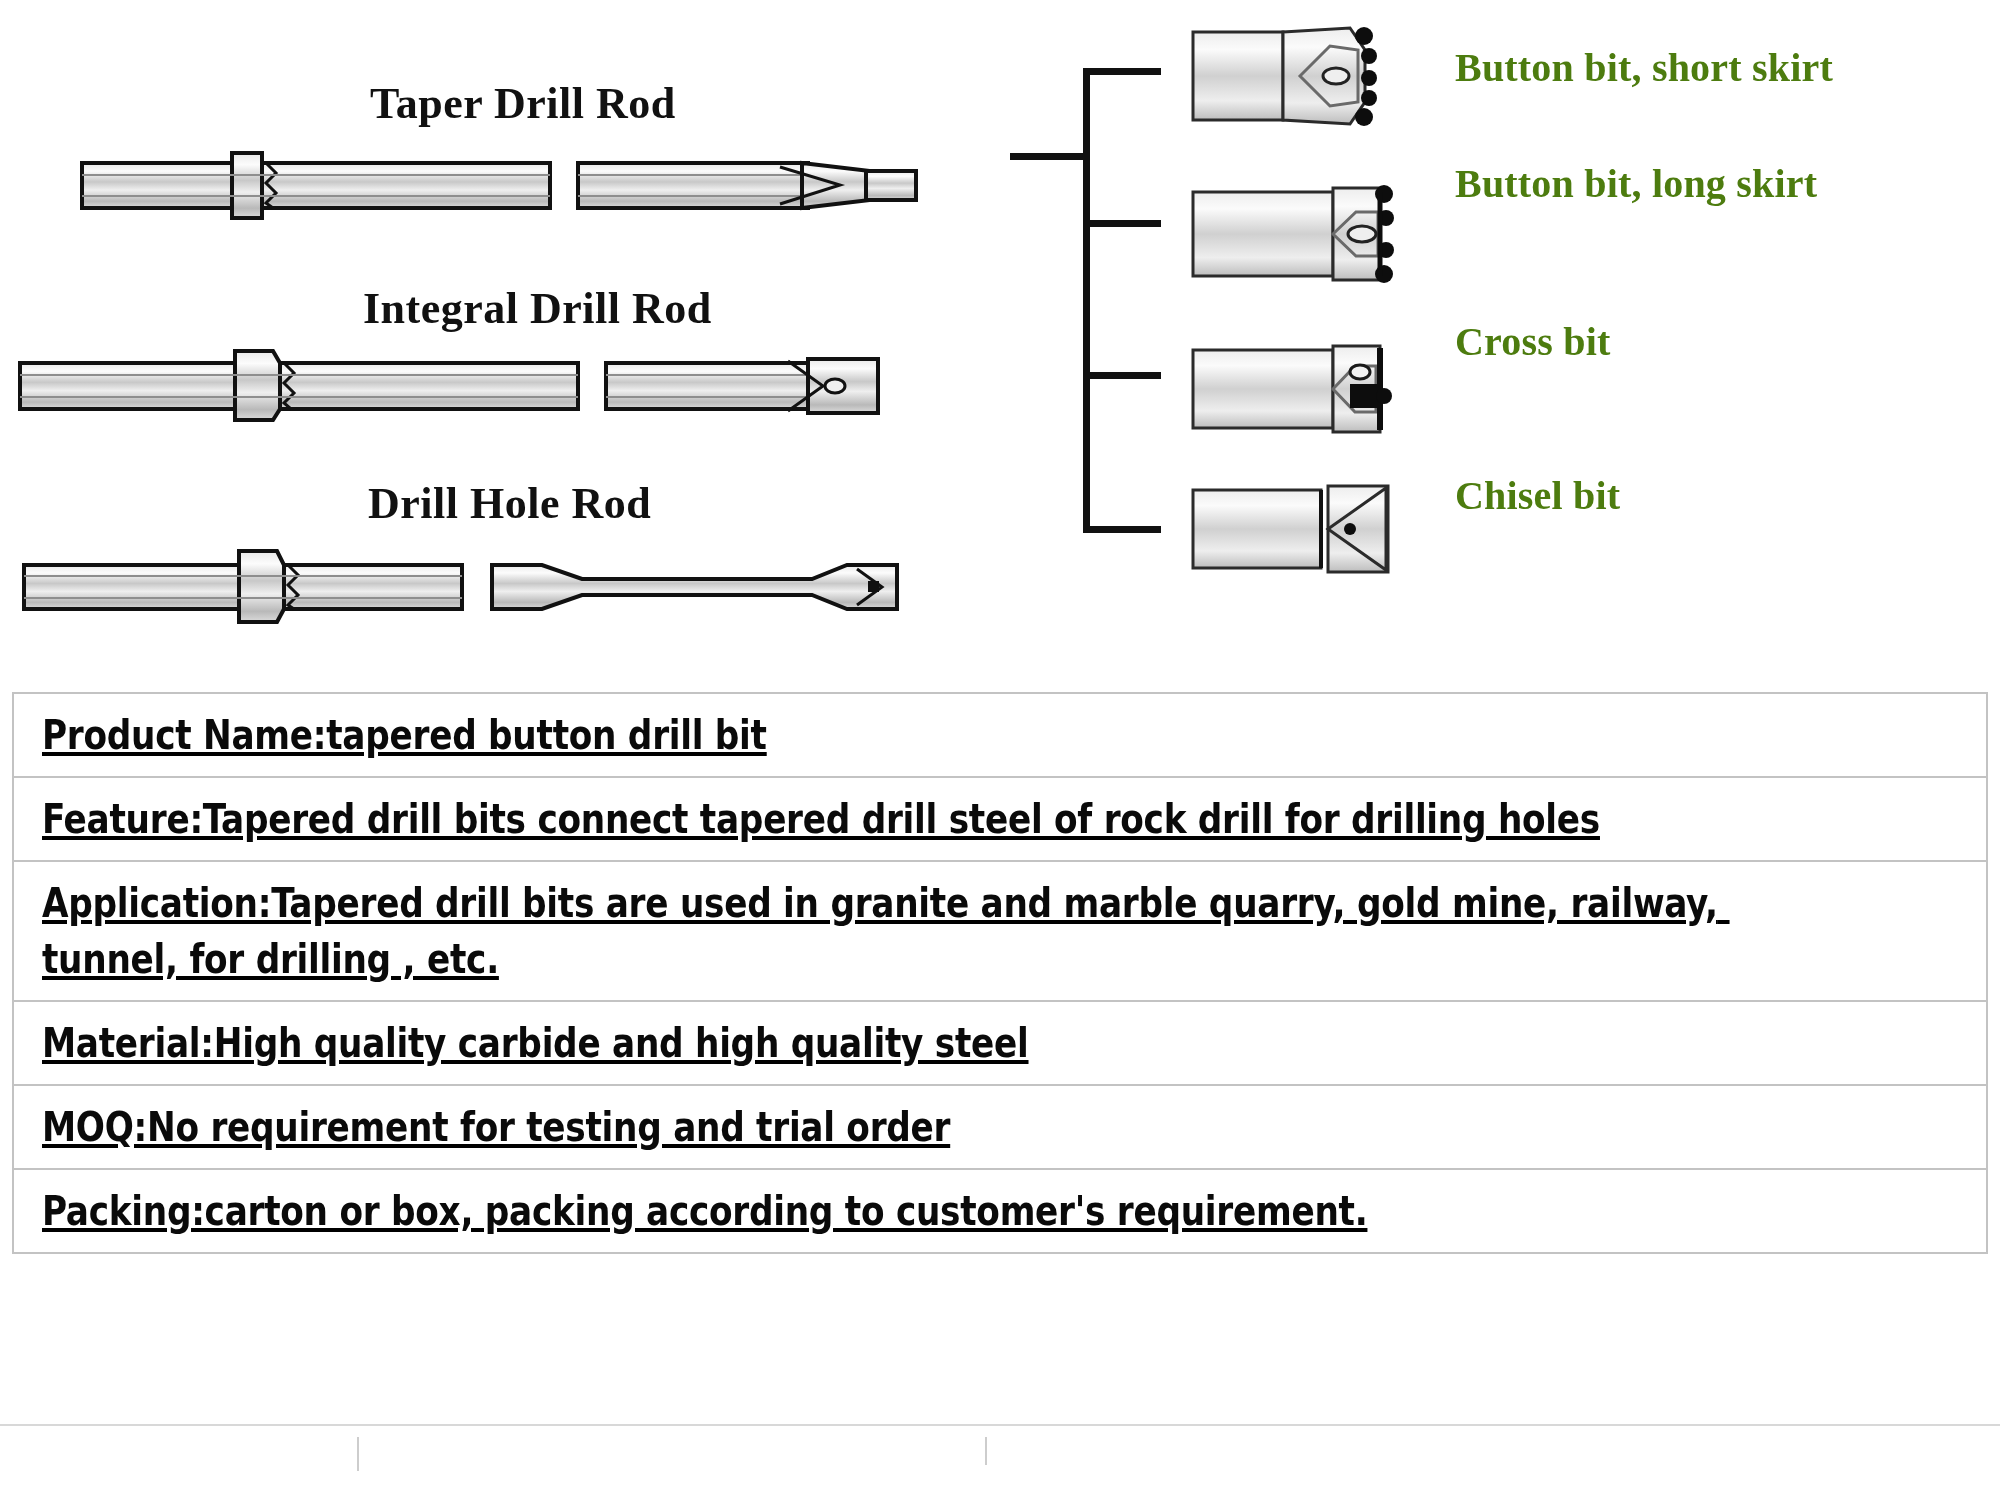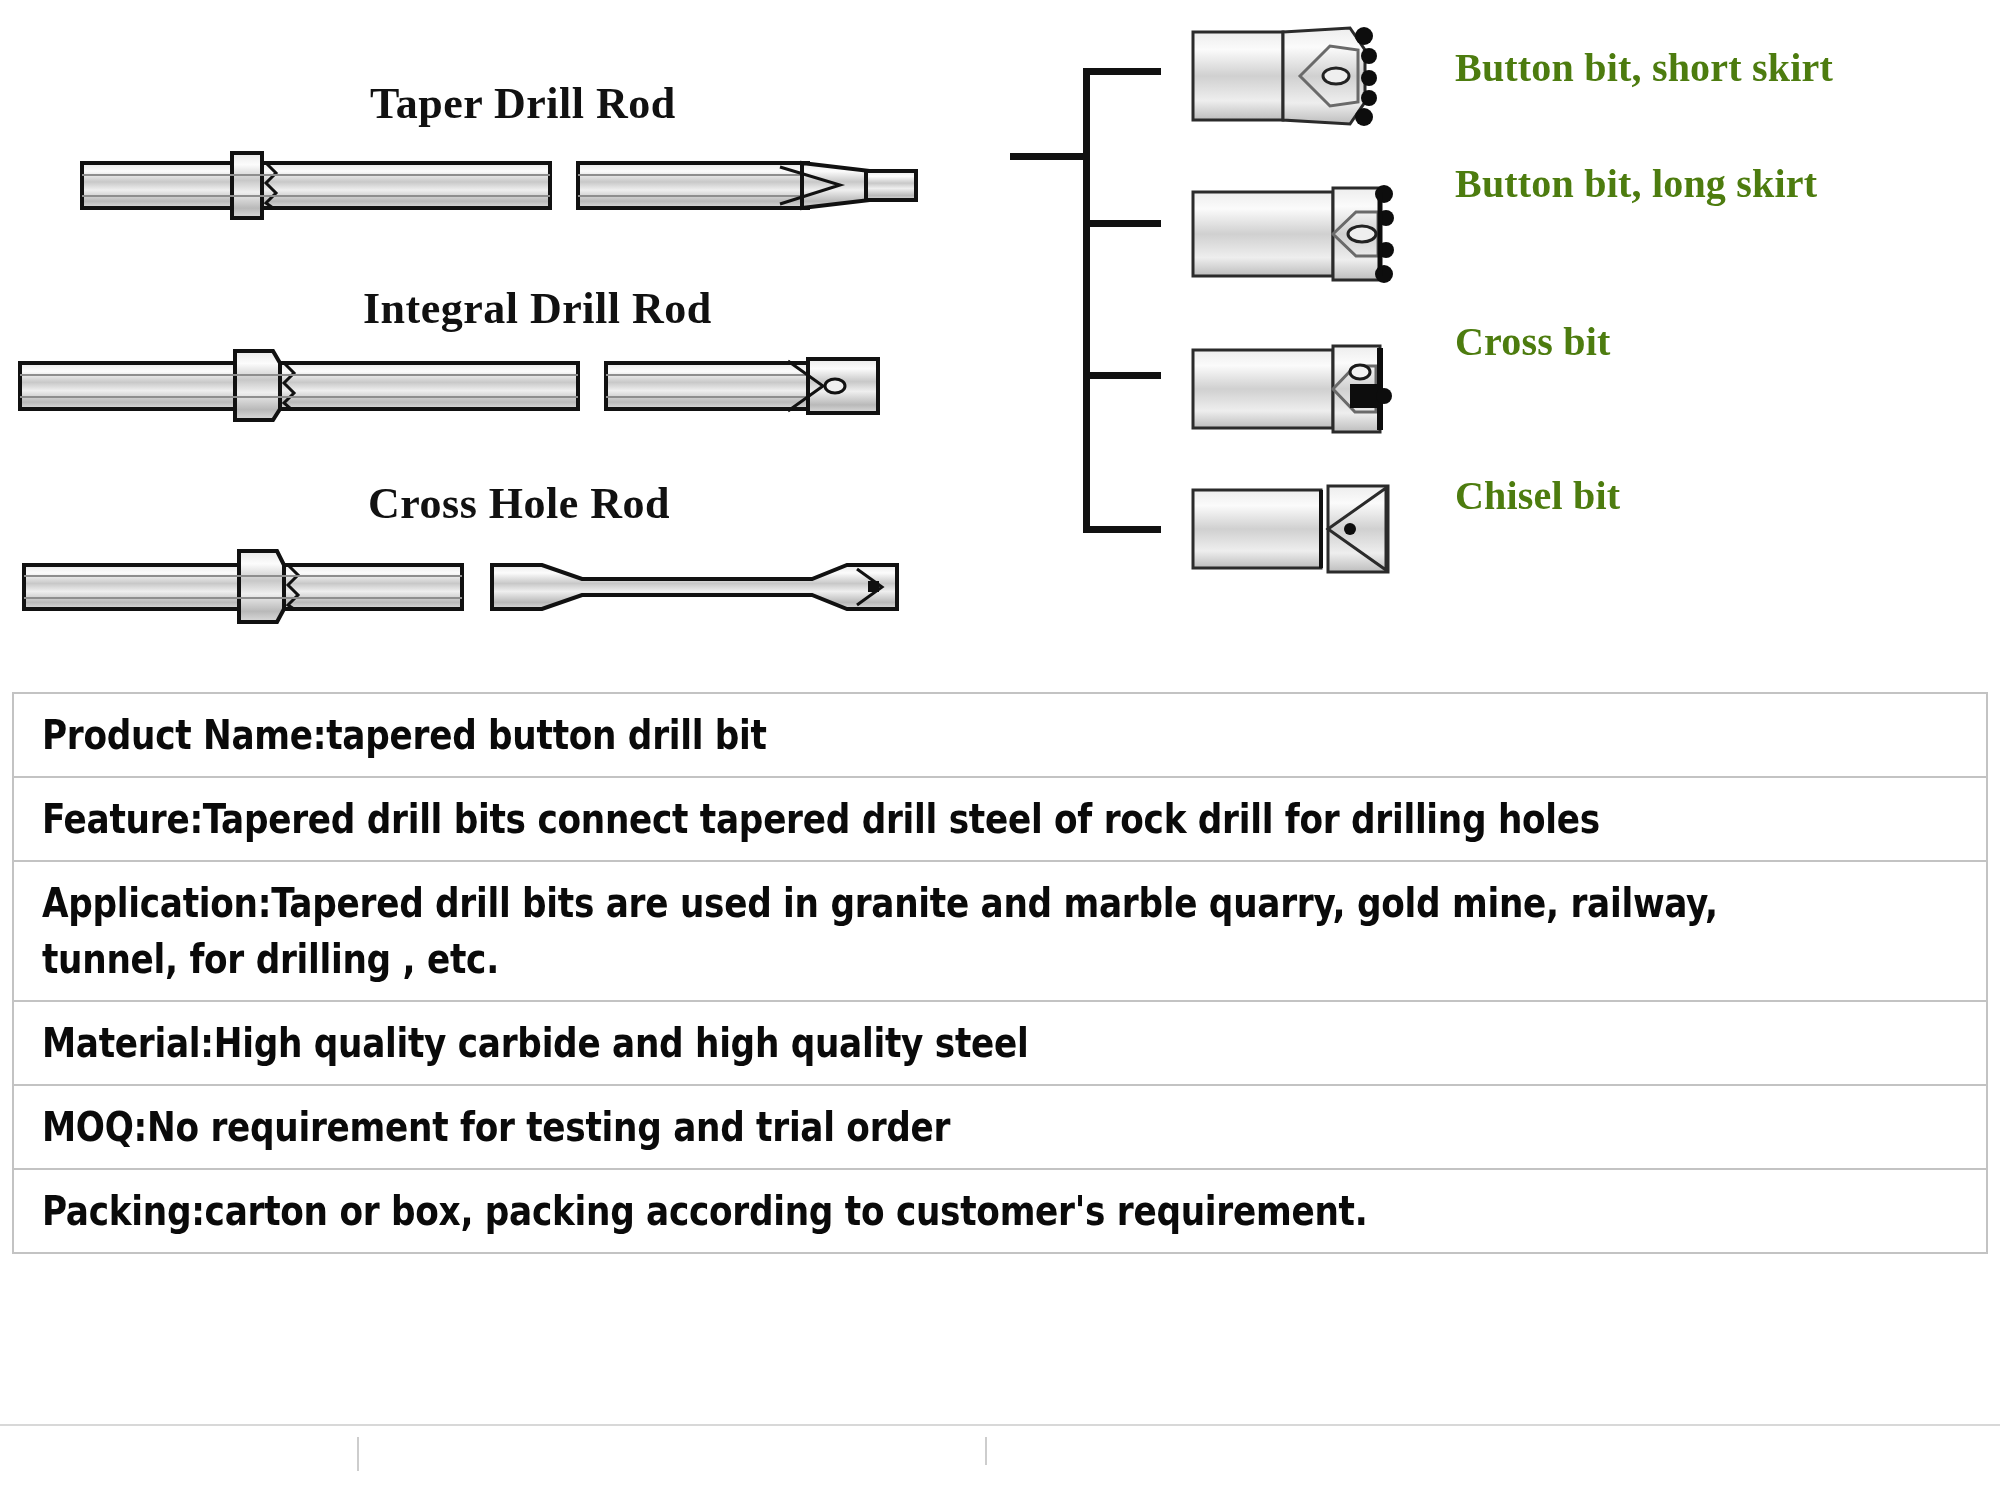--- a/index.html
+++ b/index.html
@@ -40,20 +40,21 @@
 
   
   #spec-table{
     position:absolute;
     left:12px;top:692px;
     width:1976px;
     border:2px solid #c3c3c3;
     border-bottom:none;
     box-sizing:border-box;
     background:#fff;
+    text-decoration:underline;
   }
   .spec-row{
     border-bottom:2px solid #c3c3c3;
     box-sizing:border-box;
     display:flex;
     align-items:center;
     padding:0 28px;
   }
   .spec-text{
     font-family:"Liberation Sans Narrow","DejaVu Sans Condensed","Liberation Sans",sans-serif;
@@ -136,21 +137,21 @@
 
       <rect x="588" y="18" width="210" height="46" fill="url(#mg2)" stroke="#111" stroke-width="4"></rect>
       <line x1="588" y1="30" x2="798" y2="30" stroke="#8e8e8e" stroke-width="2"></line>
       <line x1="588" y1="52" x2="798" y2="52" stroke="#8e8e8e" stroke-width="2"></line>
       <path d="M790,14 L860,14 L860,68 L790,68 Z" fill="url(#mg2)" stroke="#111" stroke-width="4"></path>
       <path d="M770,16 L805,41 L770,66" fill="none" stroke="#111" stroke-width="3"></path>
       <ellipse cx="817" cy="41" rx="10" ry="7" fill="#f0f0f0" stroke="#111" stroke-width="3"></ellipse>
     </svg>
   </div>
 
-  <div class="rod-title" style="left:368px;top:478px;font-size:44px;">Cross Hole Rod</div>
+  <div class="rod-title" style="left:368px;top:478px;font-size:44px;">Drill Hole Rod</div>
 
   <div class="rod-group" style="left:22px;top:545px;">
     <svg width="930" height="80" viewBox="0 0 930 80">
       <defs>
         <linearGradient id="mg3" x1="0" y1="0" x2="0" y2="1">
           <stop offset="0%" stop-color="#e9e9e9"></stop>
           <stop offset="18%" stop-color="#fcfcfc"></stop>
           <stop offset="42%" stop-color="#c8c8c8"></stop>
           <stop offset="60%" stop-color="#efefef"></stop>
           <stop offset="85%" stop-color="#b9b9b9"></stop>

